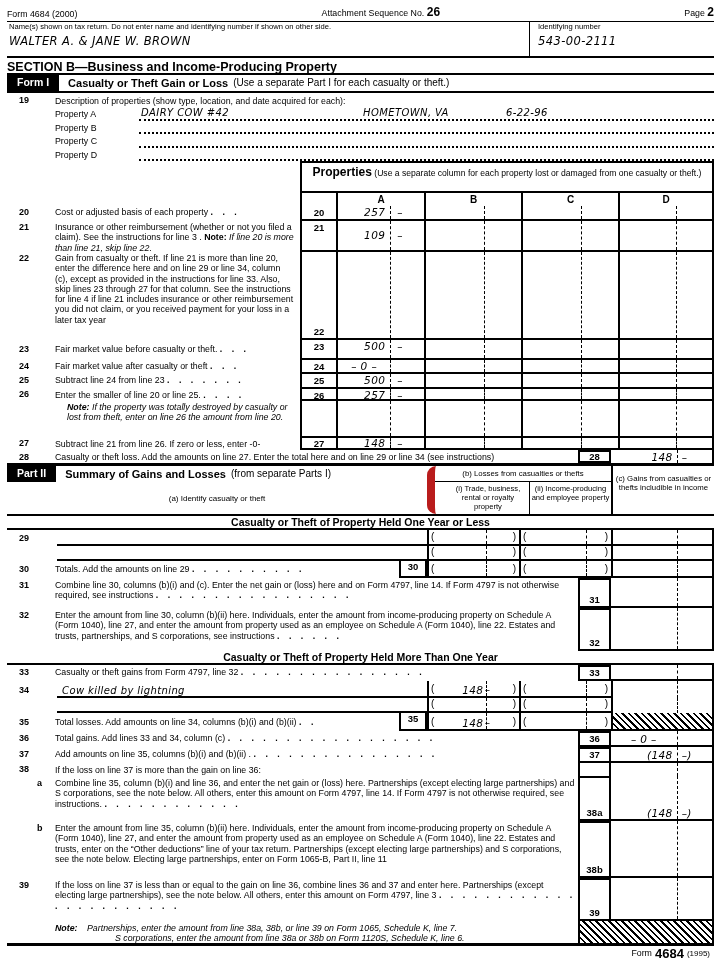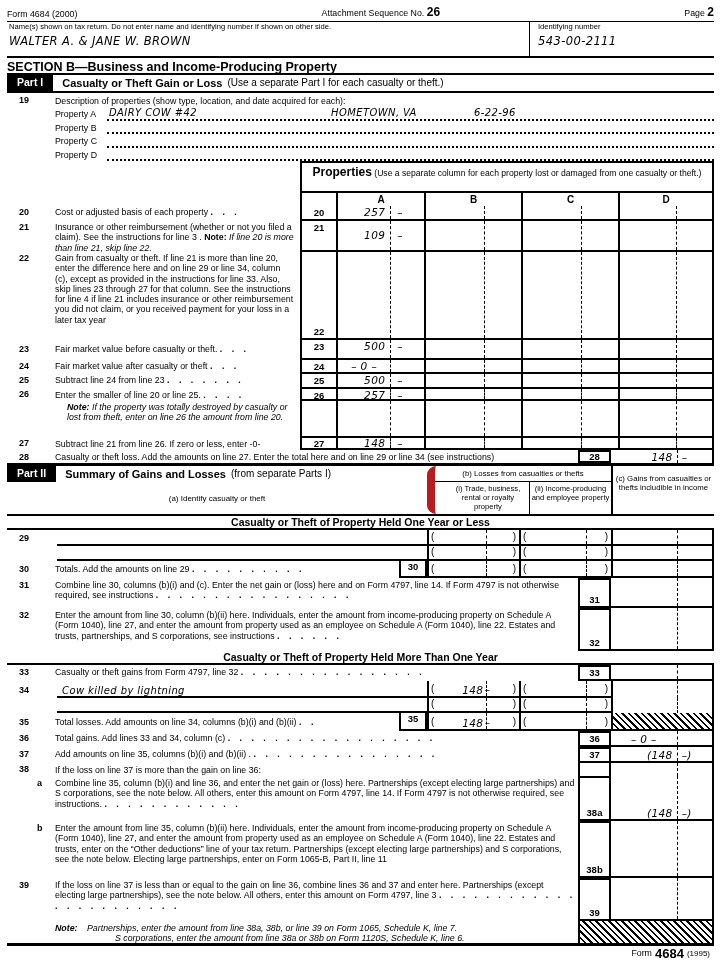--- a/index.html
+++ b/index.html
@@ -26,21 +26,21 @@
   .sectitle { height:17px; font-size:12.5px; font-weight:bold; border-bottom:2px solid #000; padding-top:2px; }
   .partbar { height:18px; border-bottom:2.5px solid #000; display:flex; align-items:center; }
   .badge { background:#000; color:#fff; font-weight:bold; font-size:10.5px; padding:1px 10px 2px; margin-right:9px; }
   .ptitle { font-weight:bold; font-size:11px; margin-right:5px; }
   .psub { font-size:10px; }
 
   
   .l19 { height:14px; padding:3px 0 0 0; position:relative; }
   .lnum { position:absolute; left:12px; top:2px; font-weight:bold; font-size:9px; }
   .l19 .txt { margin-left:48px; }
-  .prow { display:flex; height:13.5px; align-items:flex-end; padding-left:48px; }
+  .prow { display:flex; height:13.5px; align-items:flex-end; padding-left:48px;gap:32px; }
   .plab { width:52px; font-size:8.8px; padding-bottom:1px; }
   .pline { flex:1; border-bottom:2px dotted #000; height:100%; position:relative; }
   .pentry { position:absolute; bottom:0; font-size:10px; white-space:nowrap; }
 
   
   .props-hdr { margin-left:293px; width:414px; border:2px solid #000; border-bottom:none; text-align:center; height:30px; padding-top:2px; font-size:8.6px; }
   .colhdr { margin-left:293px; width:414px; display:flex; border-top:2px solid #000; height:15px; }
   .colhdr .cell { font-weight:bold; font-size:10px; text-align:center; padding-top:1px; }
   .trow { display:flex; }
   .tdesc { width:293px; position:relative; padding:1px 6px 0 48px; }
@@ -120,21 +120,21 @@
     </div>
     <div class="nright">
       <div class="lbl">Identifying number</div>
       <div class="fillval hand">543-00-2111</div>
     </div>
   </div>
 
   <div class="sectitle">SECTION B—Business and Income-Producing Property</div>
 
   <div class="partbar">
-    <span class="badge">Part I</span>
+    <span class="badge">Form I</span>
     <span class="ptitle">Casualty or Theft Gain or Loss</span>
     <span class="psub">(Use a separate Part I for each casualty or theft.)</span>
   </div>
 
   <div class="l19">
     <span class="lnum">19</span>
     <div class="txt">Description of properties (show type, location, and date acquired for each):</div>
   </div>
   <div class="prow">
     <span class="plab">Property A</span>

